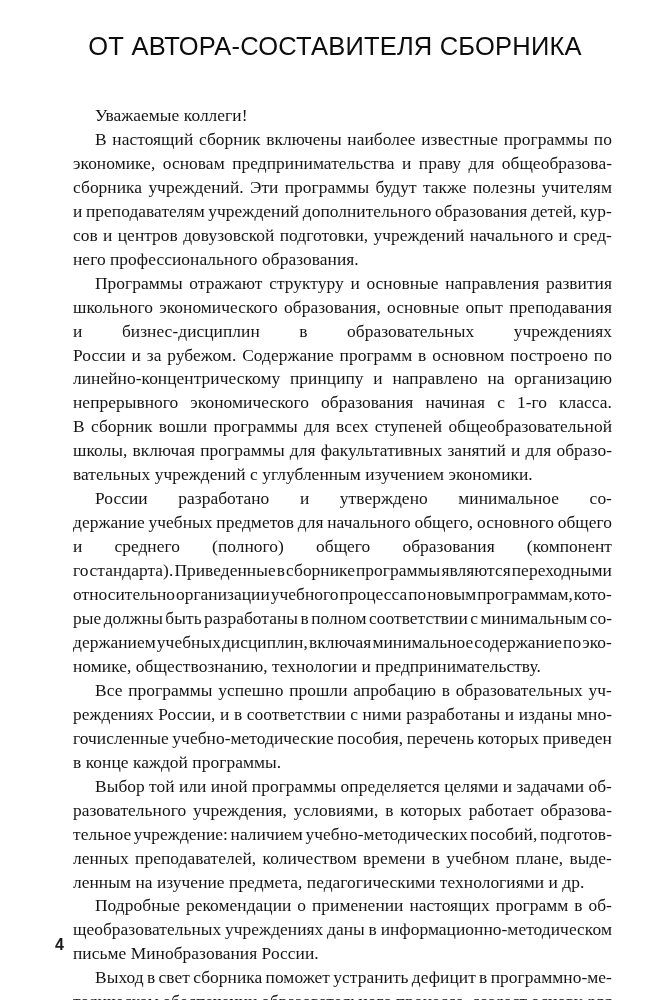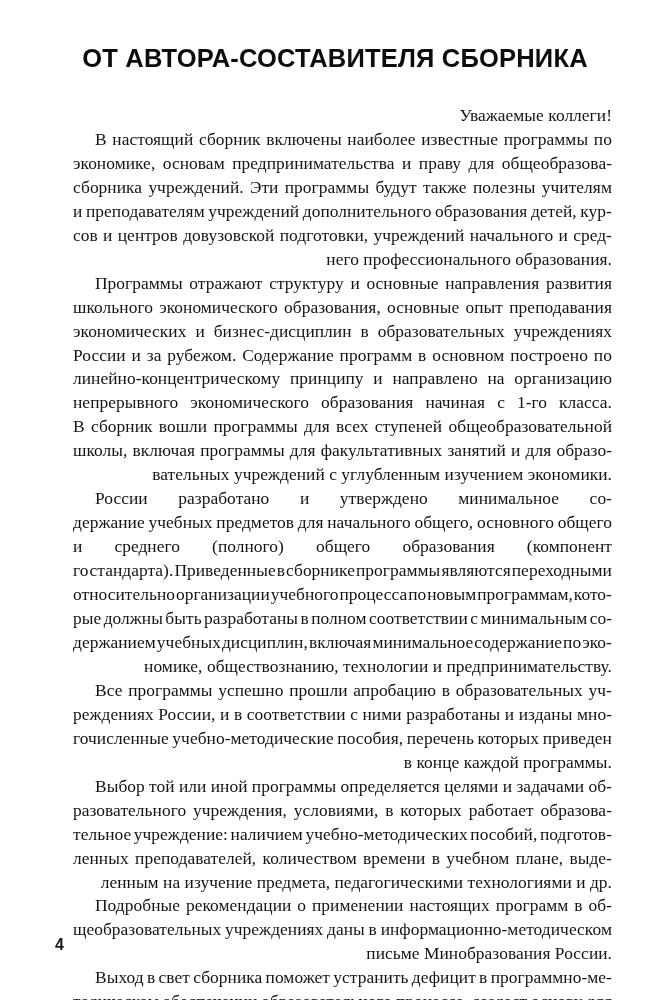--- a/index.html
+++ b/index.html
@@ -21,24 +21,24 @@
   .page {
     position: absolute;
     inset: 0;
   }
 
   
   .page-heading {
     position: absolute;
     left: 0;
     right: 0;
-    top: 44px;
+    top: 32px;
     text-align: center;
     font-family: "Liberation Sans", "DejaVu Sans", sans-serif;
-    font-weight: bold;
+    font-weight: normal;
     font-size: 25.5px;
     letter-spacing: 0.2px;
     color: #0c0c0c;
     line-height: 1.1;
     white-space: nowrap;
   }
 
   
   .text-column {
     position: absolute;
@@ -46,21 +46,20 @@
     top: 104px;
     width: 539px;
   }
 
   .body-line {
     font-size: 17.4px;
     line-height: 23.95px;
     color: #141414;
     white-space: pre;
     letter-spacing: 0.05px;
-    text-align: right;
   }
 
   
   .body-line.justify {
     display: flex;
     justify-content: space-between;
     white-space: normal;
   }
   .body-line.justify > span {
     white-space: pre;
@@ -156,21 +155,20 @@
       </div>
       <div class="body-line justify">
         <span>школьного</span>
         <span>экономического</span>
         <span>образования,</span>
         <span>основные</span>
         <span>опыт</span>
         <span>преподавания</span>
       </div>
       <div class="body-line justify">
-        <span>экономических</span>
         <span>и</span>
         <span>бизнес-дисциплин</span>
         <span>в</span>
         <span>образовательных</span>
         <span>учреждениях</span>
       </div>
       <div class="body-line justify">
         <span>России</span>
         <span>и</span>
         <span>за</span>

